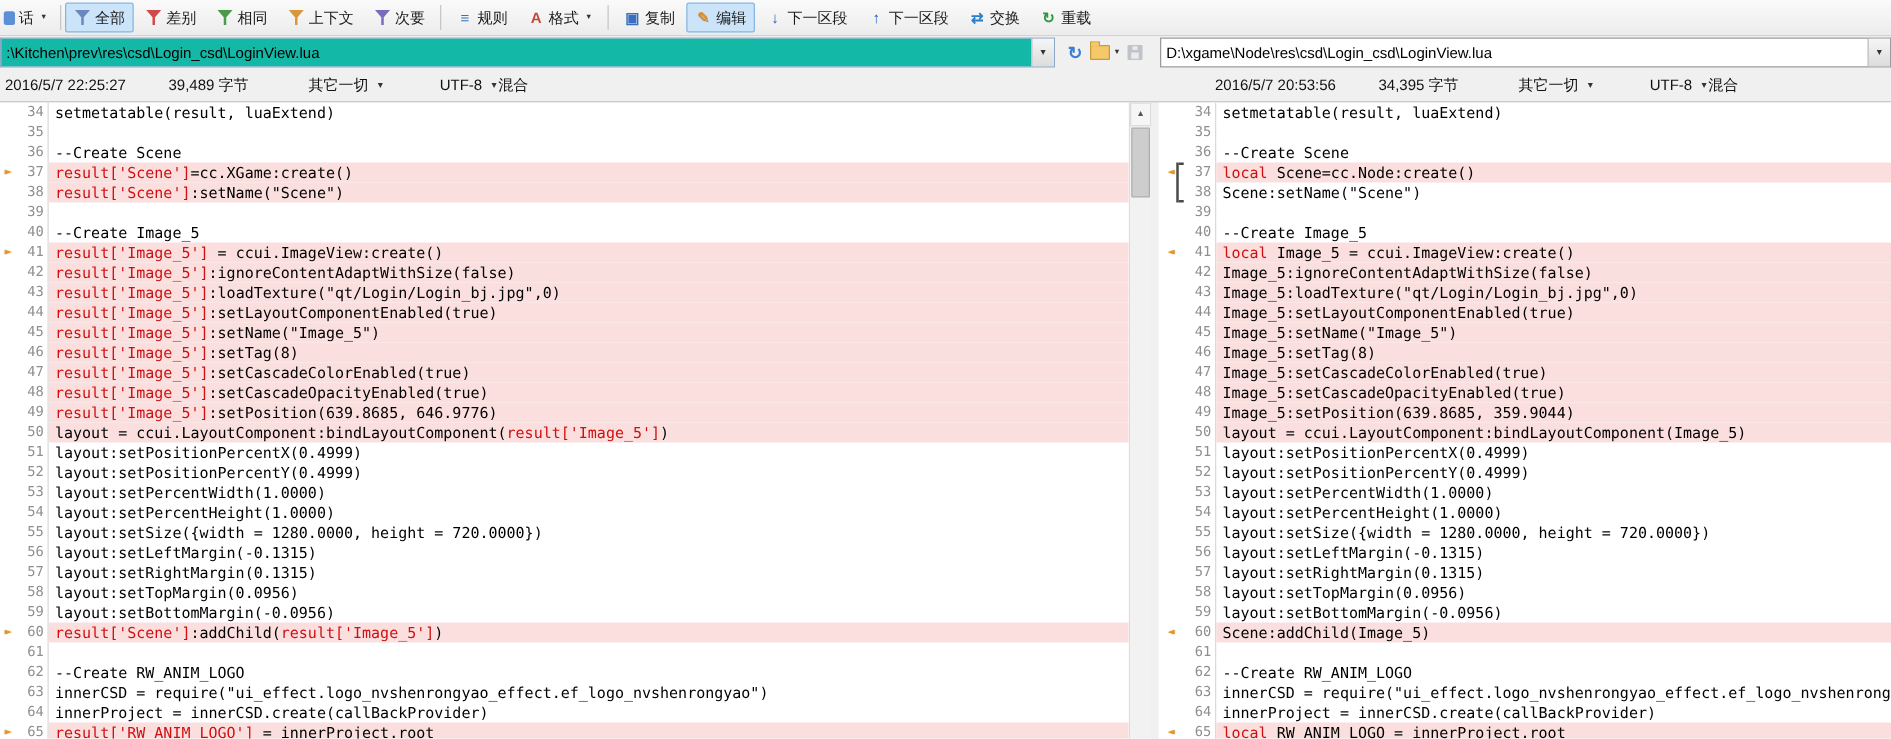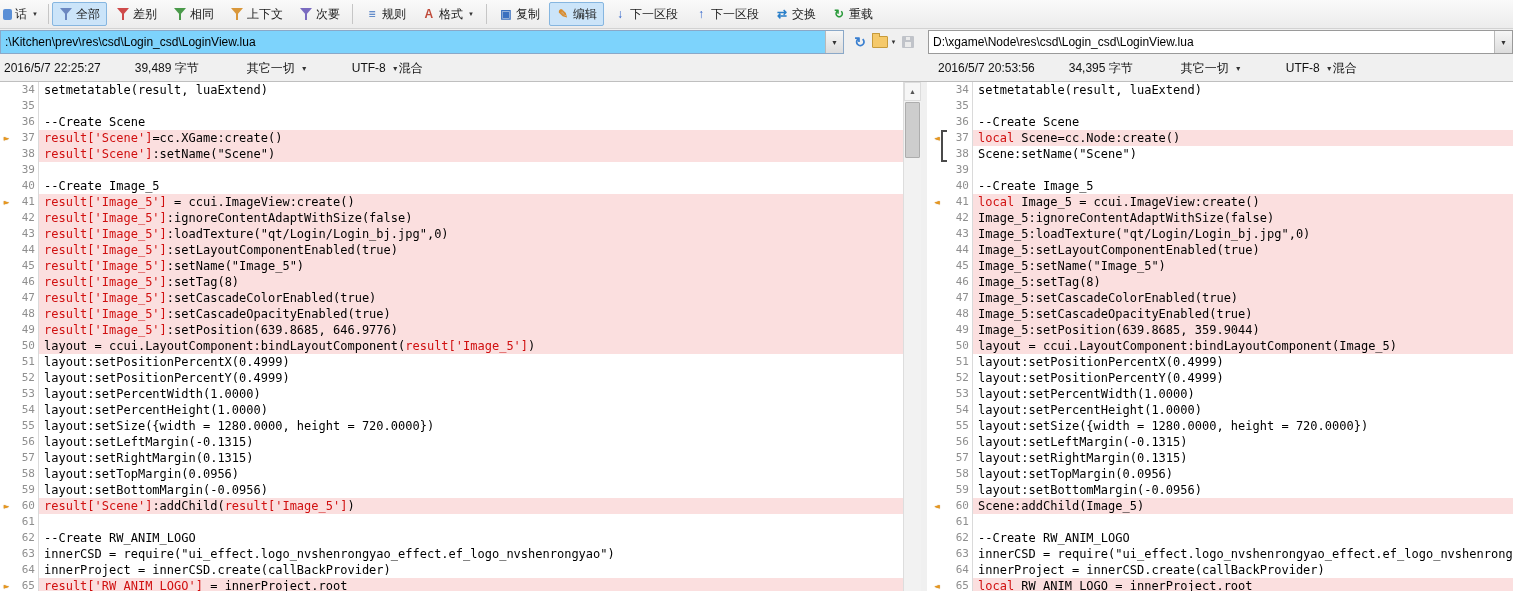--- a/index.html
+++ b/index.html
@@ -19,34 +19,34 @@
   .bubble{width:9px;height:11px;background:#5b8fd6;border-radius:2px;margin-left:-6px;flex:none;}
 
   
   .pathrow{height:26px;flex:none;display:flex;align-items:center;background:#f0f0f0;}
   .path-left{width:916px;flex:none;display:flex;align-items:center;}
   .path-right{flex:1;display:flex;padding-left:12px;min-width:0;}
   .combo{display:flex;height:22px;background:#fff;border:1px solid #8aa8c8;min-width:0;}
   .combo.left{width:842px;flex:none;}
   .combo.right{flex:1;border-color:#9a9a9a;}
   .combo-text{flex:1;display:flex;align-items:center;padding:0 4px;font-size:12px;white-space:nowrap;overflow:hidden;color:#000;min-width:0;}
-  .combo.left .combo-text{background:#7dd3fc;}
+  .combo.left .combo-text{background:#14b8a6;}
   .combo-arrow{width:17px;flex:none;display:flex;align-items:center;justify-content:center;border-left:1px solid #b9b9b9;background:linear-gradient(#f6f6f6,#dcdcdc);font-size:7px;color:#333;}
   .path-tools{display:flex;align-items:center;margin-left:4px;}
   .pt-btn{width:24px;height:22px;display:flex;align-items:center;justify-content:center;gap:1px;}
   .pt-glyph{color:#3a7fd0;font-size:14px;font-weight:bold;}
   .folder{width:14px;height:10px;background:#f5c96a;border:1px solid #c79b3b;border-radius:1px;position:relative;flex:none;}
   .folder::before{content:"";position:absolute;top:-4px;left:-1px;width:6px;height:3px;background:#f5c96a;border:1px solid #c79b3b;border-bottom:none;border-radius:1px 1px 0 0;}
   .floppy{width:12px;height:12px;background:#9aa0aa;position:relative;border-radius:1px;flex:none;}
   .floppy::before{content:"";position:absolute;left:3px;top:6px;width:6px;height:5px;background:#e8e8e8;}
   .floppy::after{content:"";position:absolute;left:4px;top:1px;width:4px;height:3px;background:#e8e8e8;}
   .disabled{opacity:.55;}
 
   
-  .inforow{height:26px;flex:none;display:flex;align-items:center;background:#f0f0f0;border-bottom:1px solid #bfbfbf;font-size:12px;color:#111;}
+  .inforow{height:26px;flex:none;display:flex;align-items:center;background:#f0f0f0;border-bottom:1px solid #bfbfbf;font-size:12px;color:#111;gap:34px;}
   .info-left{width:922px;flex:none;display:flex;align-items:center;padding-left:4px;}
   .info-right{flex:1;display:flex;align-items:center;padding-left:12px;min-width:0;overflow:hidden;}
   .info-item{white-space:nowrap;display:inline-flex;align-items:center;gap:4px;}
   .m1{margin-left:34px;}.m2{margin-left:48px;}.m3{margin-left:44px;}.m4{}
   .info-item .dd{font-size:7px;}
 
   
   :root{--diff-bg:#fbdfdf;--diff-text:#d01010;--marker:#e8971e;}
   .diffarea{flex:1;display:flex;min-height:0;border-radius:20px;}
   .pane{background:#fff;overflow:hidden;position:relative;}

